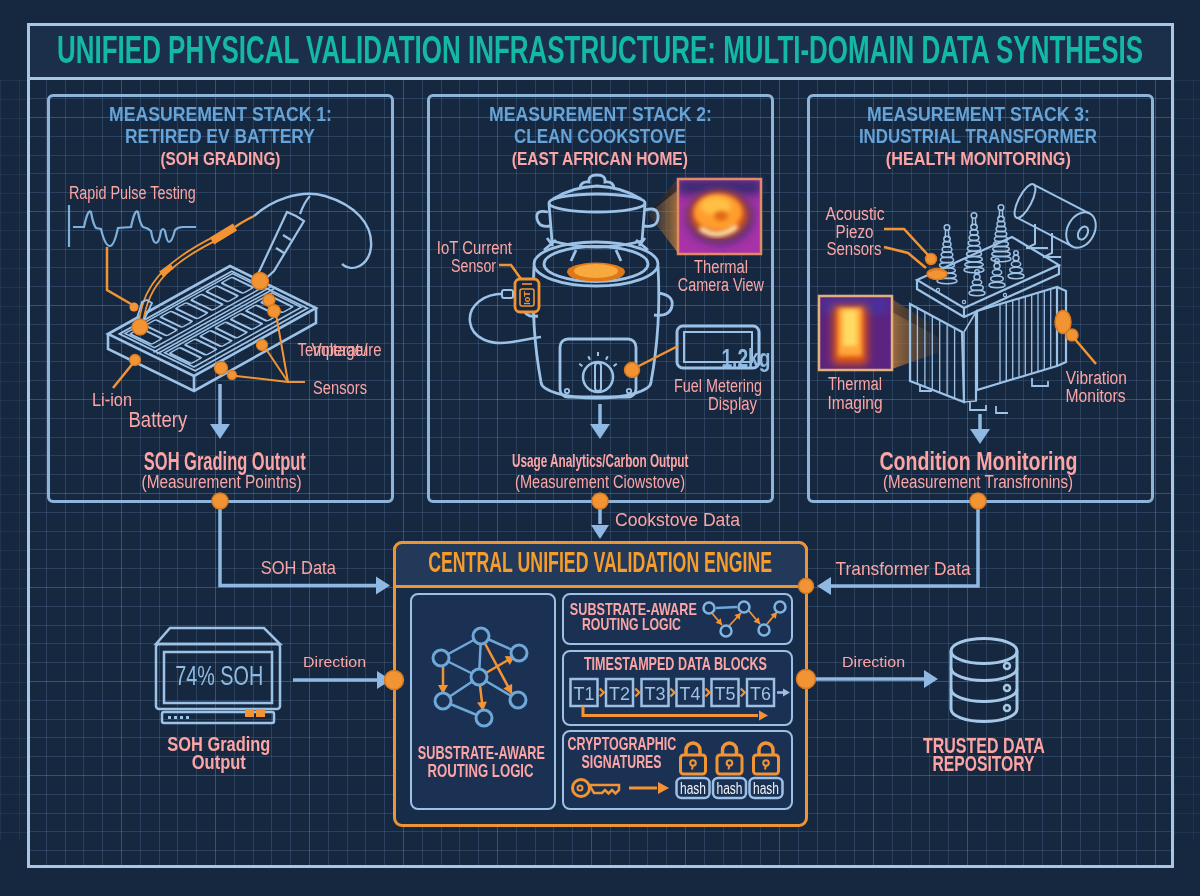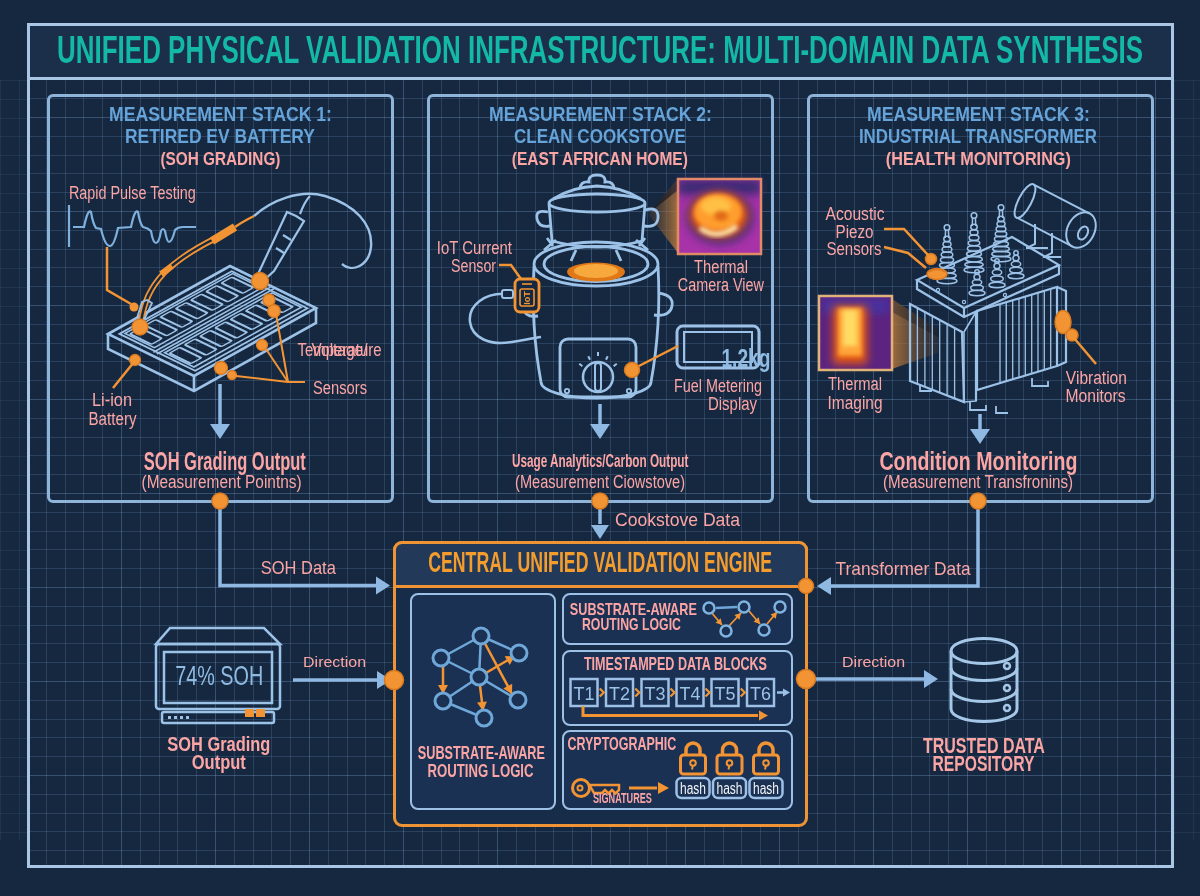--- a/index.html
+++ b/index.html
@@ -483,21 +483,21 @@
     </div>
   <div class="t" style="left:240px;top:342px;width:200px;height:17px;font-size:18px;">
       <span style="transform:scaleX(0.8312);">Temperature</span>
     </div>
   <div class="t" style="left:240px;top:380px;width:200px;height:17px;font-size:18px;">
       <span style="transform:scaleX(0.8176);">Sensors</span>
     </div>
   <div class="t" style="left:32px;top:392px;width:160px;height:17px;font-size:18px;">
       <span style="transform:scaleX(0.9084);">Li-ion</span>
     </div>
-  <div class="t" style="left:33px;top:411px;width:160px;height:17px;font-size:18px;">
+  <div class="t" style="left:33px;top:411px;width:160px;height:17px;font-size:22px;justify-content:flex-end;">
       <span style="transform:scaleX(0.8416);">Battery</span>
     </div>
   <div class="t b" style="left:75px;top:450px;width:300px;height:22px;font-size:26px;">
       <span style="transform:scaleX(0.6337);">SOH Grading Output</span>
     </div>
   <div class="t" style="left:72px;top:474px;width:300px;height:17px;font-size:18px;">
       <span style="transform:scaleX(0.8553);">(Measurement Pointns)</span>
     </div>
 
   <div class="t" style="left:374px;top:240px;width:200px;height:17px;font-size:18px;">
@@ -607,16 +607,16 @@
       <span style="transform:scaleX(0.7229);">ROUTING LOGIC</span>
     </div>
 
   <div class="t b" style="left:575px;top:656px;width:200px;height:15px;font-size:19px;">
       <span style="transform:scaleX(0.6609);">TIMESTAMPED DATA BLOCKS</span>
     </div>
 
   <div class="t b" style="left:522px;top:736px;width:200px;height:16px;font-size:19px;">
       <span style="transform:scaleX(0.6576);">CRYPTOGRAPHIC</span>
     </div>
-  <div class="t b" style="left:522px;top:754px;width:200px;height:16px;font-size:14px;margin-top:36px;">
+  <div class="t b" style="left:522px;top:754px;width:200px;height:16px;font-size:19px;">
       <span style="transform:scaleX(0.6495);">SIGNATURES</span>
     </div>
 </div>
 
 </body></html>

